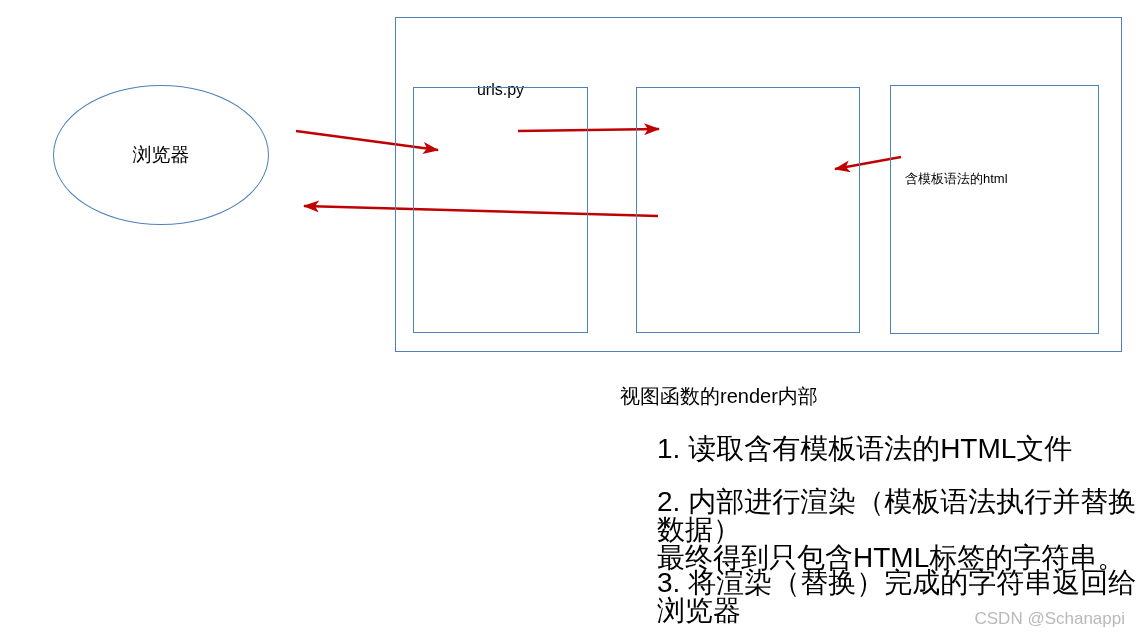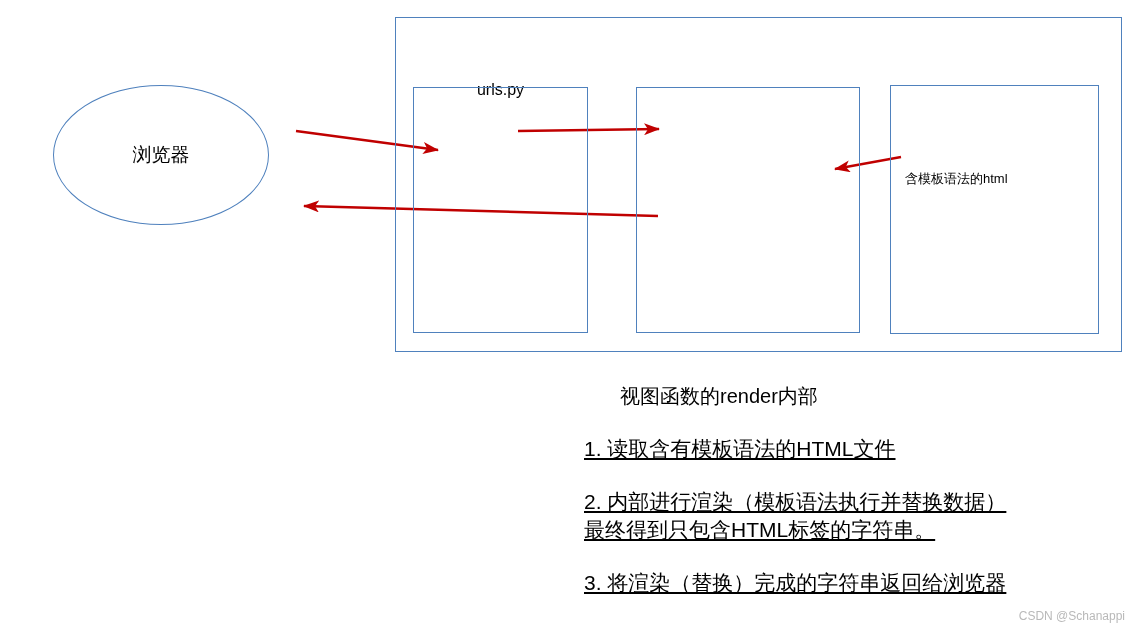--- a/index.html
+++ b/index.html
@@ -56,32 +56,31 @@
     left:905px;top:156px;
     font-size:13px;
     margin-top:14px;
   }
   
   .notes-title{
     left:620px;top:383px;
     font-size:20px;font-weight:normal;
   }
   .note{
-    left:584px;
-    font-size:21px;line-height:28px;
+    left:657px;
+    font-size:28px;line-height:28px;
     white-space:pre-line;
-    text-decoration:underline;
   }
   .note-1{top:435px;}
   .note-2{top:488px;}
   .note-3{top:569px;}
   
   .watermark{
     right:18px;top:609px;
-    font-size:12px;
+    font-size:17px;
     color:var(--gray);
   }
   
   .arrows-layer{
     left:0;top:0;width:1143px;height:635px;
     pointer-events:none;
   }
   .arrows-layer line{
     stroke:var(--red);
     stroke-width:2.4;

